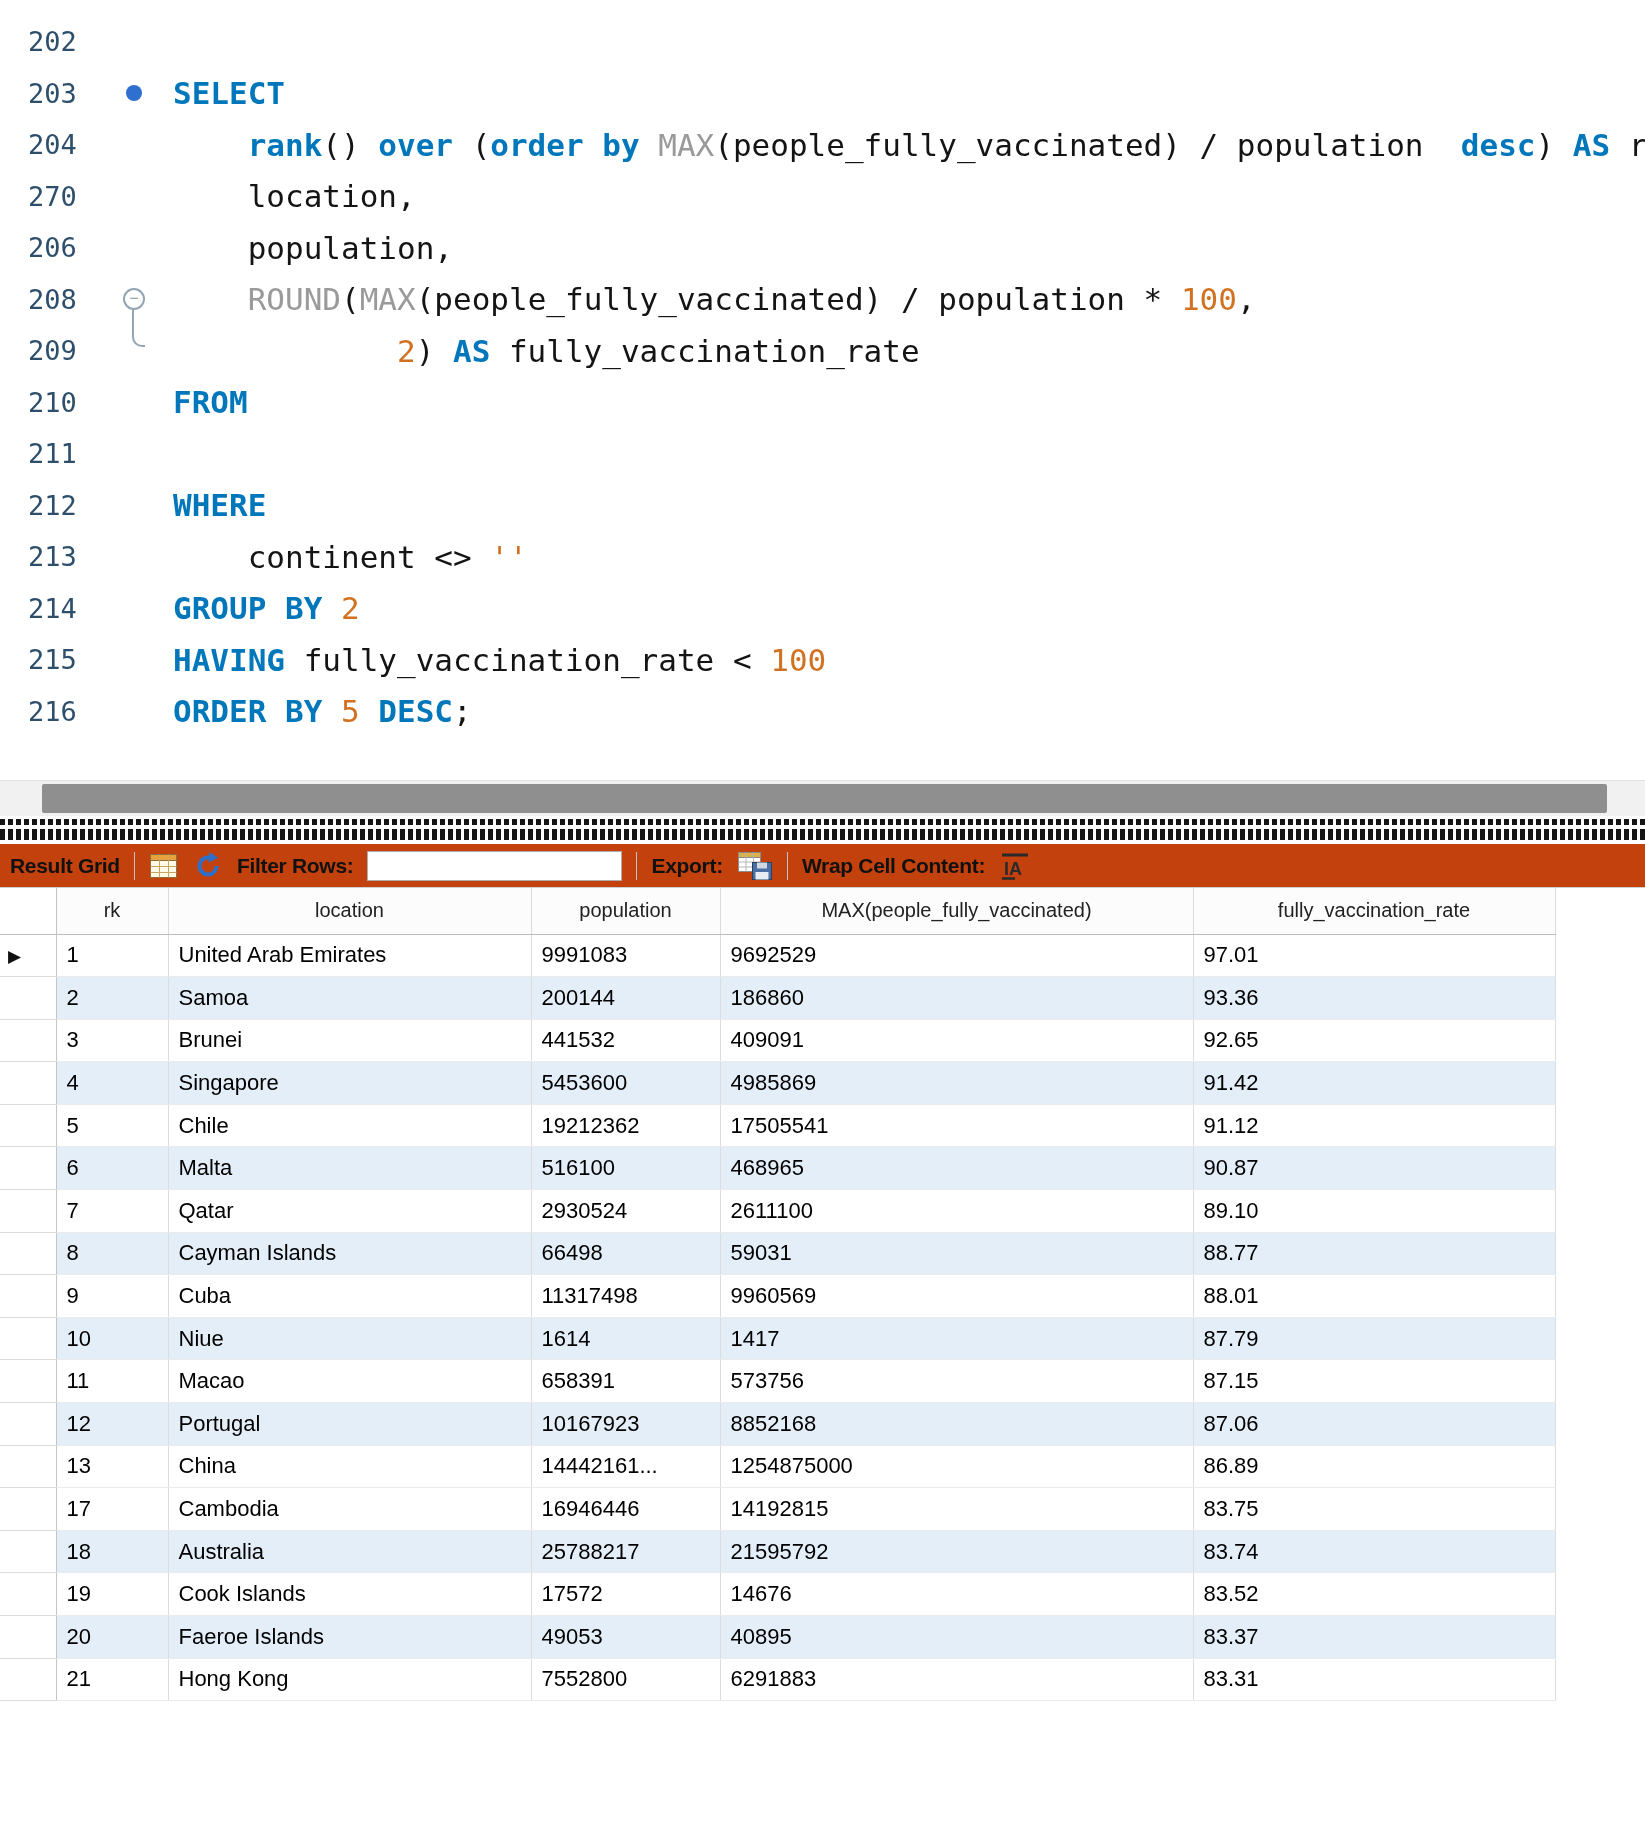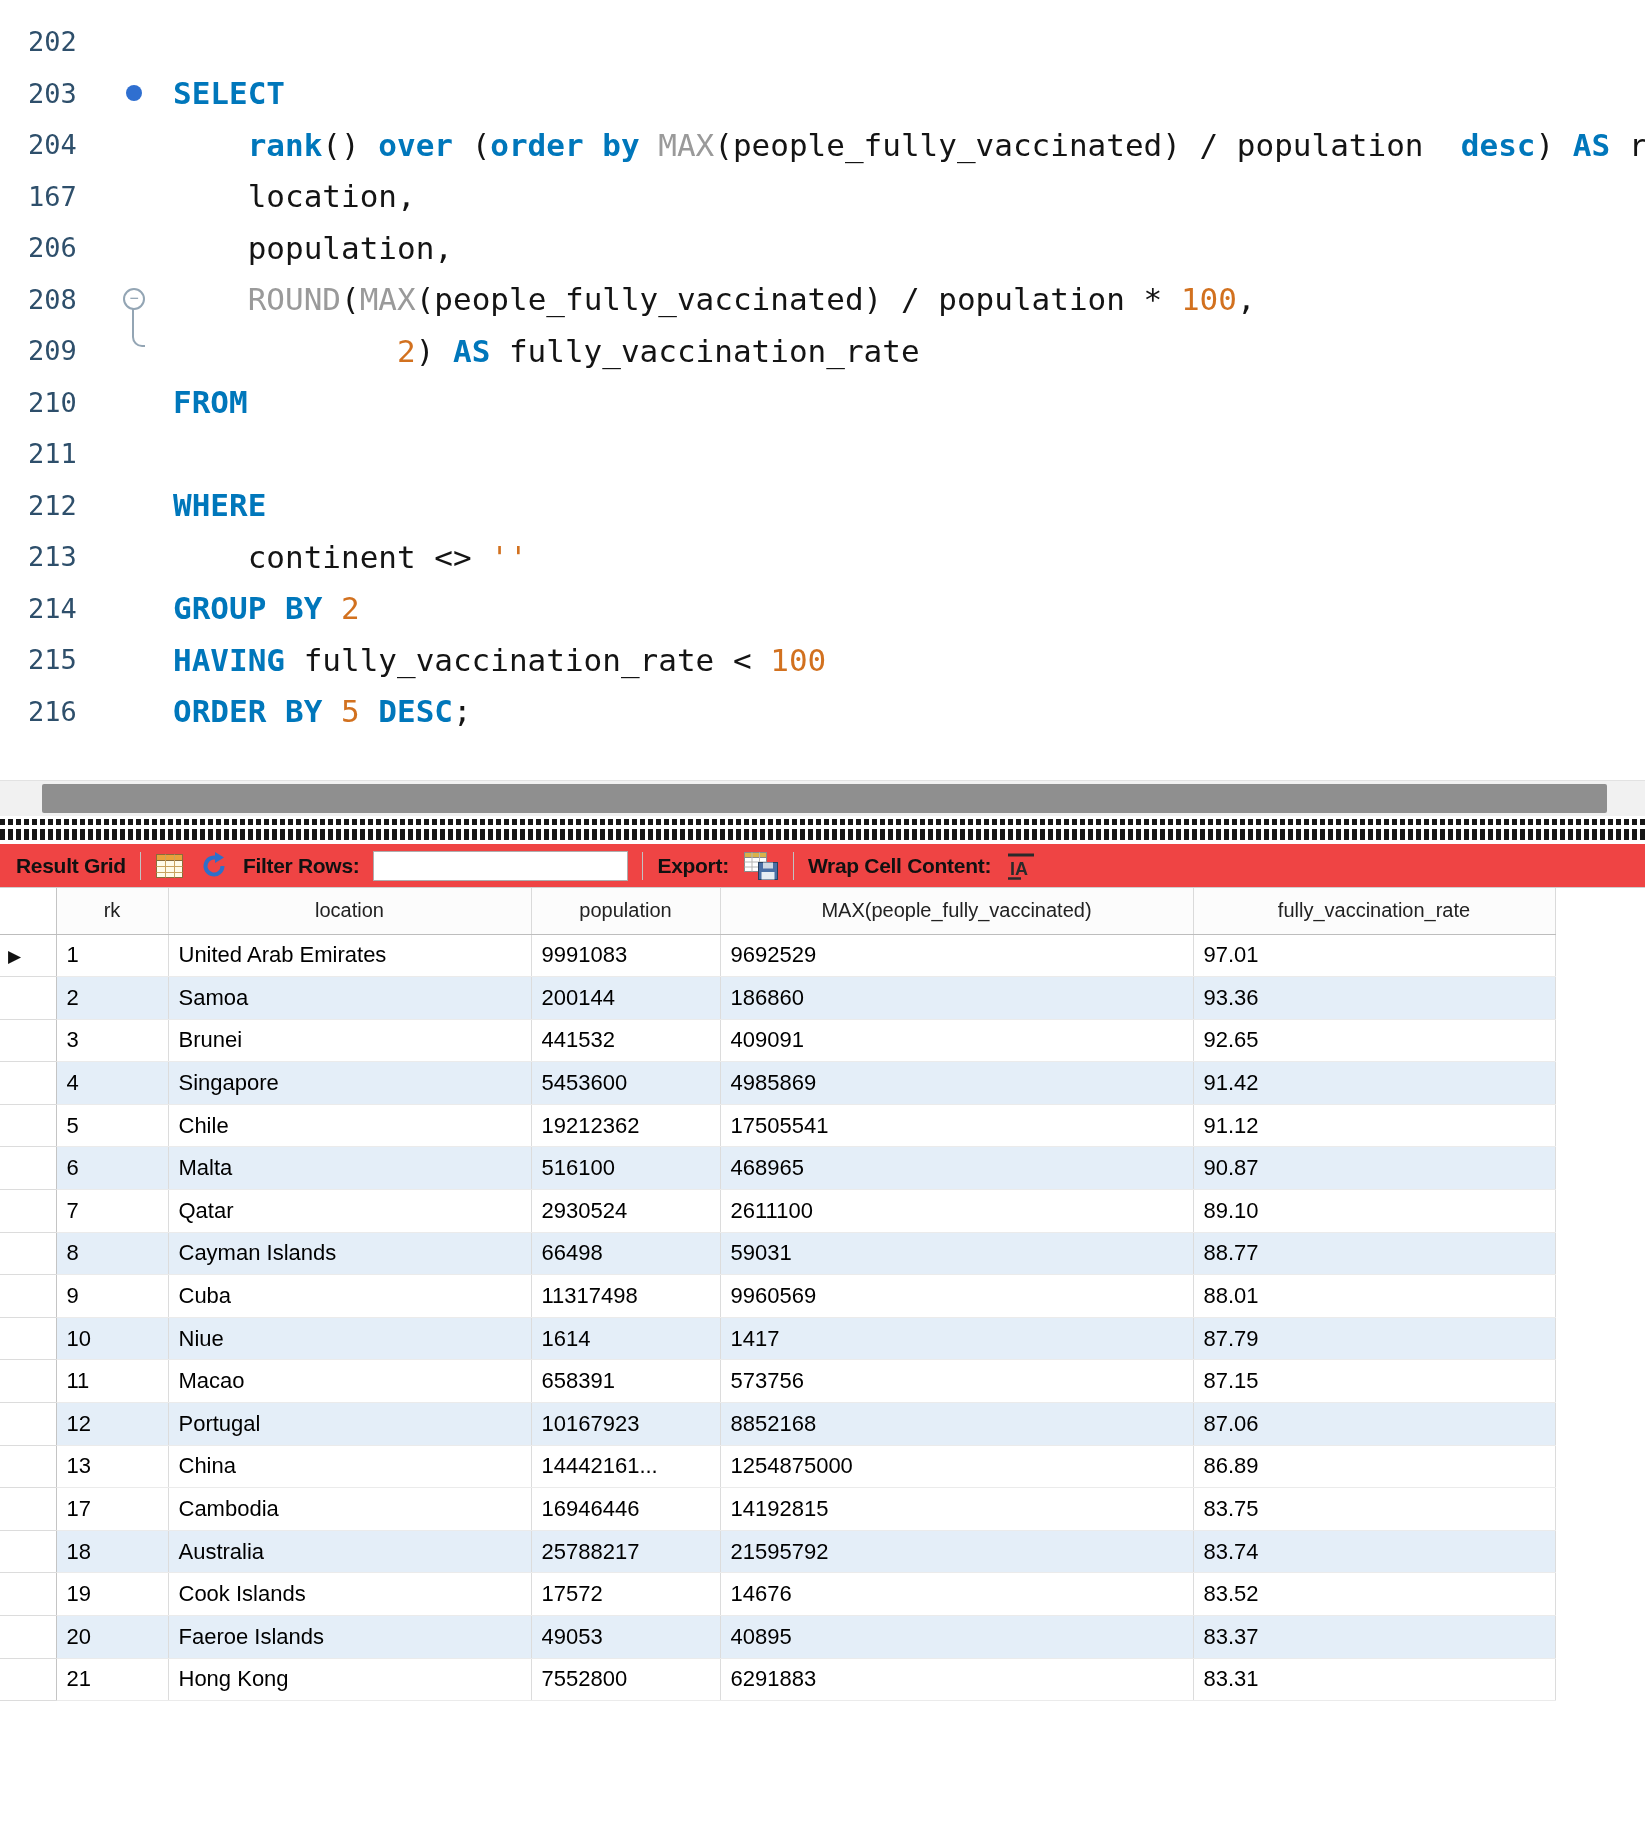--- a/index.html
+++ b/index.html
@@ -37,22 +37,22 @@
   .hscroll { height:36px; background:#f1f1f1; border-top:1px solid #e2e2e2; position:relative; }
   .hscroll .thumb { position:absolute; left:42px; right:38px; top:3px; height:29px;
                     background:#8f8f8f; border-radius:2px; }
 
   
   .splitter { height:28px; background:#fff; padding-top:3px; }
   .splitter .dots-thin  { height:6px;  background:repeating-linear-gradient(90deg,#151515 0 5px,transparent 5px 8px); }
   .splitter .dots-thick { margin-top:4px; height:11px; background:repeating-linear-gradient(90deg,#151515 0 5px,transparent 5px 8px); }
 
   
-  .toolbar { height:44px; background:#ef4444; border-bottom:1px solid #cfcfcf;
-             display:flex; align-items:center; gap:14px; padding:0 16px; }
+  .toolbar { height:44px; background:#c2410c; border-bottom:1px solid #cfcfcf;
+             display:flex; align-items:center; gap:14px; padding:0 10px; }
   .tb-label { font-weight:bold; font-size:21px; color:#111; white-space:nowrap; letter-spacing:-0.3px; }
   .tb-sep { width:1px; height:28px; background:#c2c2c2; flex:none; }
   .tb-icon { display:flex; align-items:center; justify-content:center; flex:none; }
   .filter-input { width:255px; height:30px; border:1px solid #adadad; background:#fff;
                   font-size:20px; padding:0 8px; font-family:"Liberation Sans", sans-serif; }
 
   
   .grid { background:#fff; }
   .grid table { border-collapse:collapse; table-layout:fixed; width:1555px; }
   .grid th, .grid td { overflow:hidden; white-space:nowrap; }
@@ -87,21 +87,21 @@
           <span class="dot"></span>
         </span>
         <span class="code"><span class="tok-kw">SELECT</span></span>
       </div>
       <div class="ed-line">
         <span class="ln">204</span>
         <span class="mk"></span>
         <span class="code"><span class="tok-pl">    </span><span class="tok-kw">rank</span><span class="tok-pl">() </span><span class="tok-kw">over</span><span class="tok-pl"> (</span><span class="tok-kw">order by</span><span class="tok-pl"> </span><span class="tok-fn">MAX</span><span class="tok-pl">(people_fully_vaccinated) / population  </span><span class="tok-kw">desc</span><span class="tok-pl">) </span><span class="tok-kw">AS</span><span class="tok-pl"> rk,</span></span>
       </div>
       <div class="ed-line">
-        <span class="ln">167</span>
+        <span class="ln">270</span>
         <span class="mk"></span>
         <span class="code"><span class="tok-pl">    location,</span></span>
       </div>
       <div class="ed-line">
         <span class="ln">206</span>
         <span class="mk"></span>
         <span class="code"><span class="tok-pl">    population,</span></span>
       </div>
       <div class="ed-line">
         <span class="ln">208</span>

